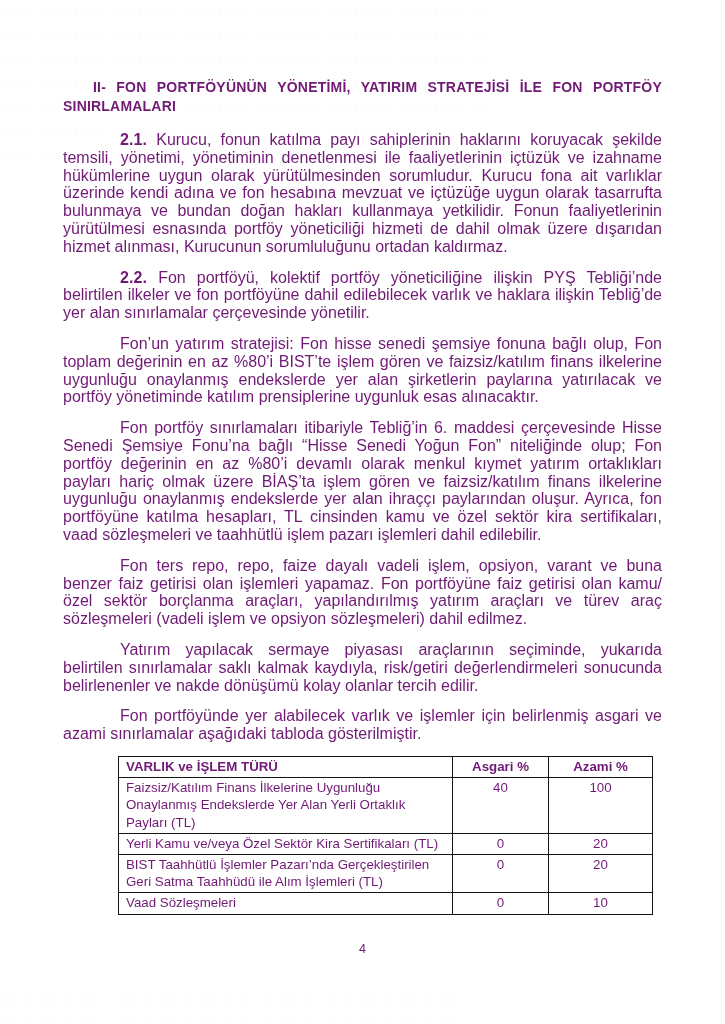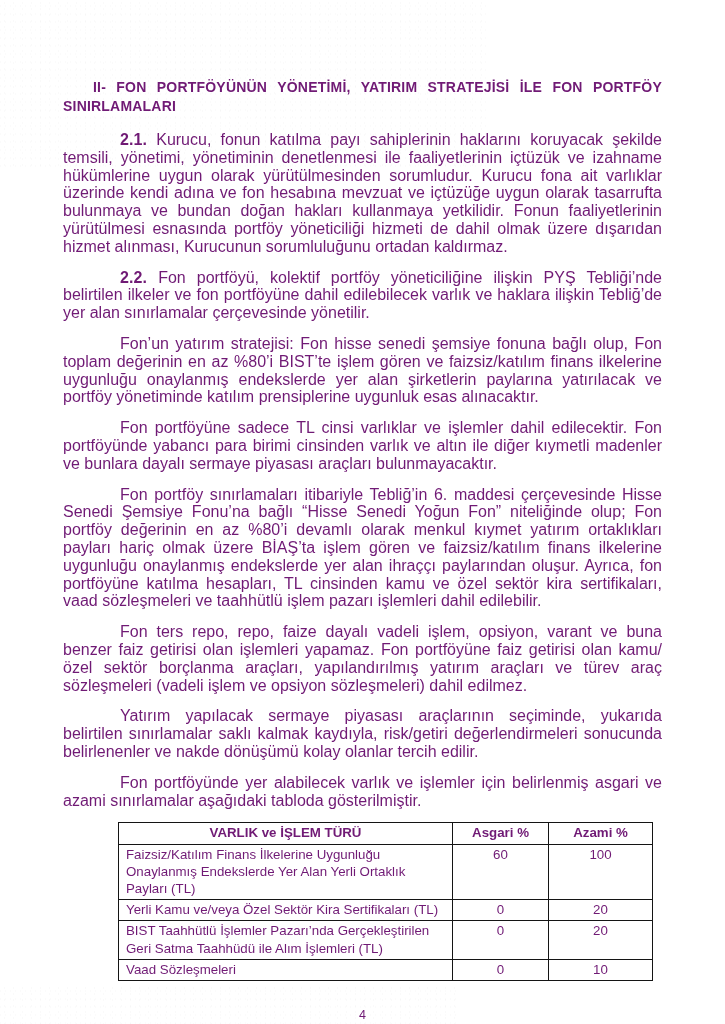--- a/index.html
+++ b/index.html
@@ -61,21 +61,21 @@
     width: 534px;
     font-size: 13.3px;
     line-height: 17.2px;
     table-layout: fixed;
   }
   table.limits th, table.limits td {
     border: 1.6px solid #141414;
     padding: 1px 7px 2px 7px;
     vertical-align: top;
   }
-  th.col-name  { width: 334px; text-align: center; }
+  th.col-name  { width: 334px; text-align: left; }
   th.col-min   { width: 96px;  text-align: center; }
   th.col-max   { width: 104px; text-align: center; }
   td.cell-name { text-align: left; }
   td.cell-num  { text-align: center; }
 
   .page-number {
     margin-top: 27px;
     text-align: center;
     font-size: 12.5px;
   }
@@ -90,42 +90,41 @@
   <div class="content">
 
     <h1 class="doc-title">II- FON PORTFÖYÜNÜN YÖNETİMİ, YATIRIM STRATEJİSİ İLE FON PORTFÖY SINIRLAMALARI</h1>
 
     <p class="para"><b class="lead">2.1.</b><span> Kurucu, fonun katılma payı sahiplerinin haklarını koruyacak şekilde temsili, yönetimi, yönetiminin denetlenmesi ile faaliyetlerinin içtüzük ve izahname hükümlerine uygun olarak yürütülmesinden sorumludur. Kurucu fona ait varlıklar üzerinde kendi adına ve fon hesabına mevzuat ve içtüzüğe uygun olarak tasarrufta bulunmaya ve bundan doğan hakları kullanmaya yetkilidir. Fonun faaliyetlerinin yürütülmesi esnasında portföy yöneticiliği hizmeti de dahil olmak üzere dışarıdan hizmet alınması, Kurucunun sorumluluğunu ortadan kaldırmaz.</span></p>
 
     <p class="para"><b class="lead">2.2.</b><span> Fon portföyü, kolektif portföy yöneticiliğine ilişkin PYŞ Tebliği’nde belirtilen ilkeler ve fon portföyüne dahil edilebilecek varlık ve haklara ilişkin Tebliğ’de yer alan sınırlamalar çerçevesinde yönetilir.</span></p>
 
     <p class="para"><span>Fon’un yatırım stratejisi: Fon hisse senedi şemsiye fonuna bağlı olup, Fon toplam değerinin en az %80’i BIST’te işlem gören ve faizsiz/katılım finans ilkelerine uygunluğu onaylanmış endekslerde yer alan şirketlerin paylarına yatırılacak ve portföy yönetiminde katılım prensiplerine uygunluk esas alınacaktır.</span></p>
 
-    <p class="para"><span>Fon portföyüne sadece TL cinsi varlıklar ve işlemler dahil edilecektir. Fon portföyünde yabancı para birimi cinsinden varlık ve altın ile diğer kıymetli madenler ve bunlara dayalı sermaye piyasası araçları bulunmayacaktır.</span></p>
 
     <p class="para"><span>Fon portföy sınırlamaları itibariyle Tebliğ’in 6. maddesi çerçevesinde Hisse Senedi Şemsiye Fonu’na bağlı “Hisse Senedi Yoğun Fon” niteliğinde olup; Fon portföy değerinin en az %80’i devamlı olarak menkul kıymet yatırım ortaklıkları payları hariç olmak üzere BİAŞ’ta işlem gören ve faizsiz/katılım finans ilkelerine uygunluğu onaylanmış endekslerde yer alan ihraççı paylarından oluşur. Ayrıca, fon portföyüne katılma hesapları, TL cinsinden kamu ve özel sektör kira sertifikaları, vaad sözleşmeleri ve taahhütlü işlem pazarı işlemleri dahil edilebilir.</span></p>
 
     <p class="para"><span>Fon ters repo, repo, faize dayalı vadeli işlem, opsiyon, varant ve buna benzer faiz getirisi olan işlemleri yapamaz. Fon portföyüne faiz getirisi olan kamu/özel sektör borçlanma araçları, yapılandırılmış yatırım araçları ve türev araç sözleşmeleri (vadeli işlem ve opsiyon sözleşmeleri) dahil edilmez.</span></p>
 
     <p class="para"><span>Yatırım yapılacak sermaye piyasası araçlarının seçiminde, yukarıda belirtilen sınırlamalar saklı kalmak kaydıyla, risk/getiri değerlendirmeleri sonucunda belirlenenler ve nakde dönüşümü kolay olanlar tercih edilir.</span></p>
 
     <p class="para"><span>Fon portföyünde yer alabilecek varlık ve işlemler için belirlenmiş asgari ve azami sınırlamalar aşağıdaki tabloda gösterilmiştir.</span></p>
 
     <table class="limits">
       <thead>
         <tr>
           <th class="col-name">VARLIK ve İŞLEM TÜRÜ</th>
           <th class="col-min">Asgari %</th>
           <th class="col-max">Azami %</th>
         </tr>
       </thead>
       <tbody>
         <tr>
           <td class="cell-name">Faizsiz/Katılım Finans İlkelerine Uygunluğu Onaylanmış Endekslerde Yer Alan Yerli Ortaklık Payları (TL)</td>
-          <td class="cell-num">60</td>
+          <td class="cell-num">40</td>
           <td class="cell-num">100</td>
         </tr>
         <tr>
           <td class="cell-name">Yerli Kamu ve/veya Özel Sektör Kira Sertifikaları (TL)</td>
           <td class="cell-num">0</td>
           <td class="cell-num">20</td>
         </tr>
         <tr>
           <td class="cell-name">BIST Taahhütlü İşlemler Pazarı’nda Gerçekleştirilen Geri Satma Taahhüdü ile Alım İşlemleri (TL)</td>
           <td class="cell-num">0</td>

